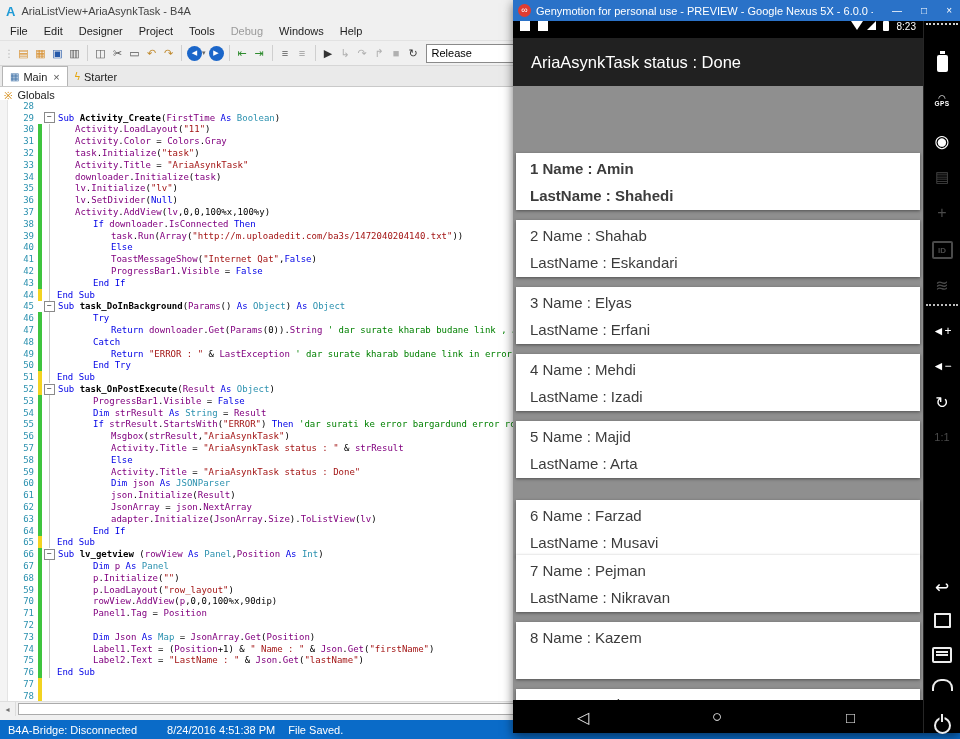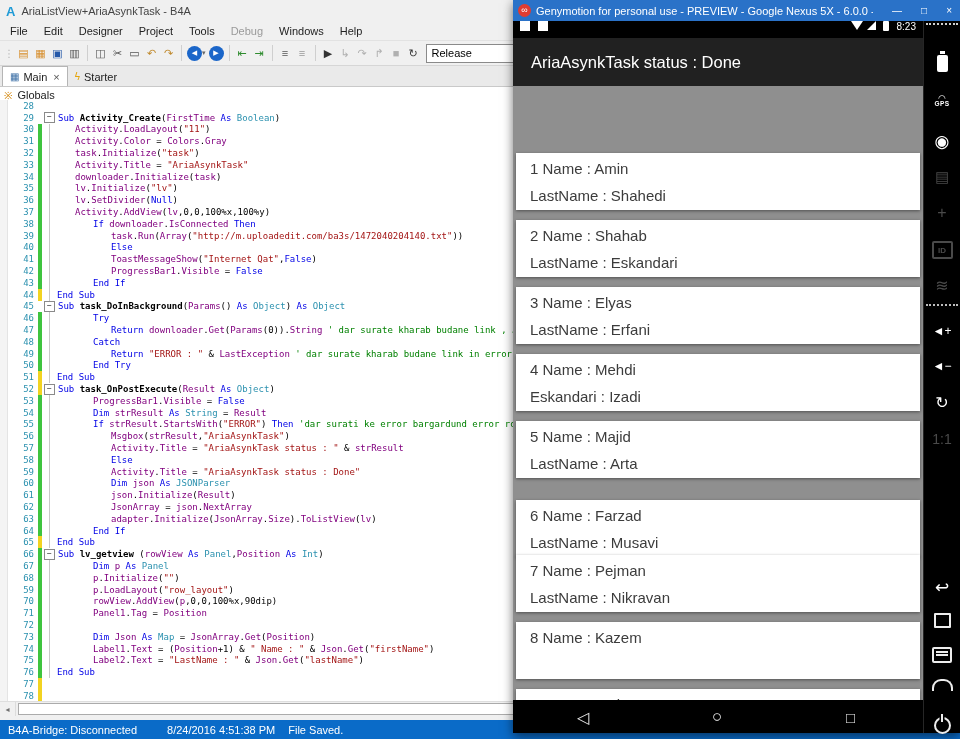--- a/index.html
+++ b/index.html
@@ -248,35 +248,35 @@
         <span class="aspacer"></span>
         <span class="wifi"></span>
         <span class="cell"></span>
         <span class="batt-s"></span>
         <span class="aclock">8:23</span>
       </div>
       <div class="abar">
         <span>AriaAsynkTask status : Done</span>
       </div>
       <div class="alist">
-          <div class="card" style="top: 67px;">
+          <div class="card" style="top: 67px; font-weight: bold;">
             <div class="l1">1 Name : Amin</div>
             <div class="l2">LastName : Shahedi</div>
           </div>
           <div class="card" style="top: 134px;">
             <div class="l1">2 Name : Shahab</div>
             <div class="l2">LastName : Eskandari</div>
           </div>
           <div class="card" style="top: 201px;">
             <div class="l1">3 Name : Elyas</div>
             <div class="l2">LastName : Erfani</div>
           </div>
           <div class="card" style="top: 268px;">
             <div class="l1">4 Name : Mehdi</div>
-            <div class="l2">Eskandari : Izadi</div>
+            <div class="l2">LastName : Izadi</div>
           </div>
           <div class="card" style="top: 335px;">
             <div class="l1">5 Name : Majid</div>
             <div class="l2">LastName : Arta</div>
           </div>
           <div class="card" style="top: 414px;">
             <div class="l1">6 Name : Farzad</div>
             <div class="l2">LastName : Musavi</div>
           </div>
           <div class="card" style="top: 469px;">
@@ -328,21 +328,21 @@
         <div class="sbitem" style="top: 303px;">
           <span style="font-size: 12px;">◄+</span>
         </div>
         <div class="sbitem" style="top: 338px;">
           <span style="font-size: 12px;">◄−</span>
         </div>
         <div class="sbitem" style="top: 372px;">
           <span style="font-size: 16px;">↻</span>
         </div>
         <div class="sbitem dim" style="top: 410px;">
-          <span style="font-size: 14px; text-align: center;">1:1</span>
+          <span style="font-size: 11px; text-align: center;">1:1</span>
         </div>
         <div class="sbitem" style="top: 556px;">
           <span style="font-size: 17px;">↩</span>
         </div>
         <div class="sbitem" style="top: 592px;">
           <div class="i-recents"></div>
         </div>
         <div class="sbitem" style="top: 626px;">
           <div class="i-menu"></div>
         </div>

